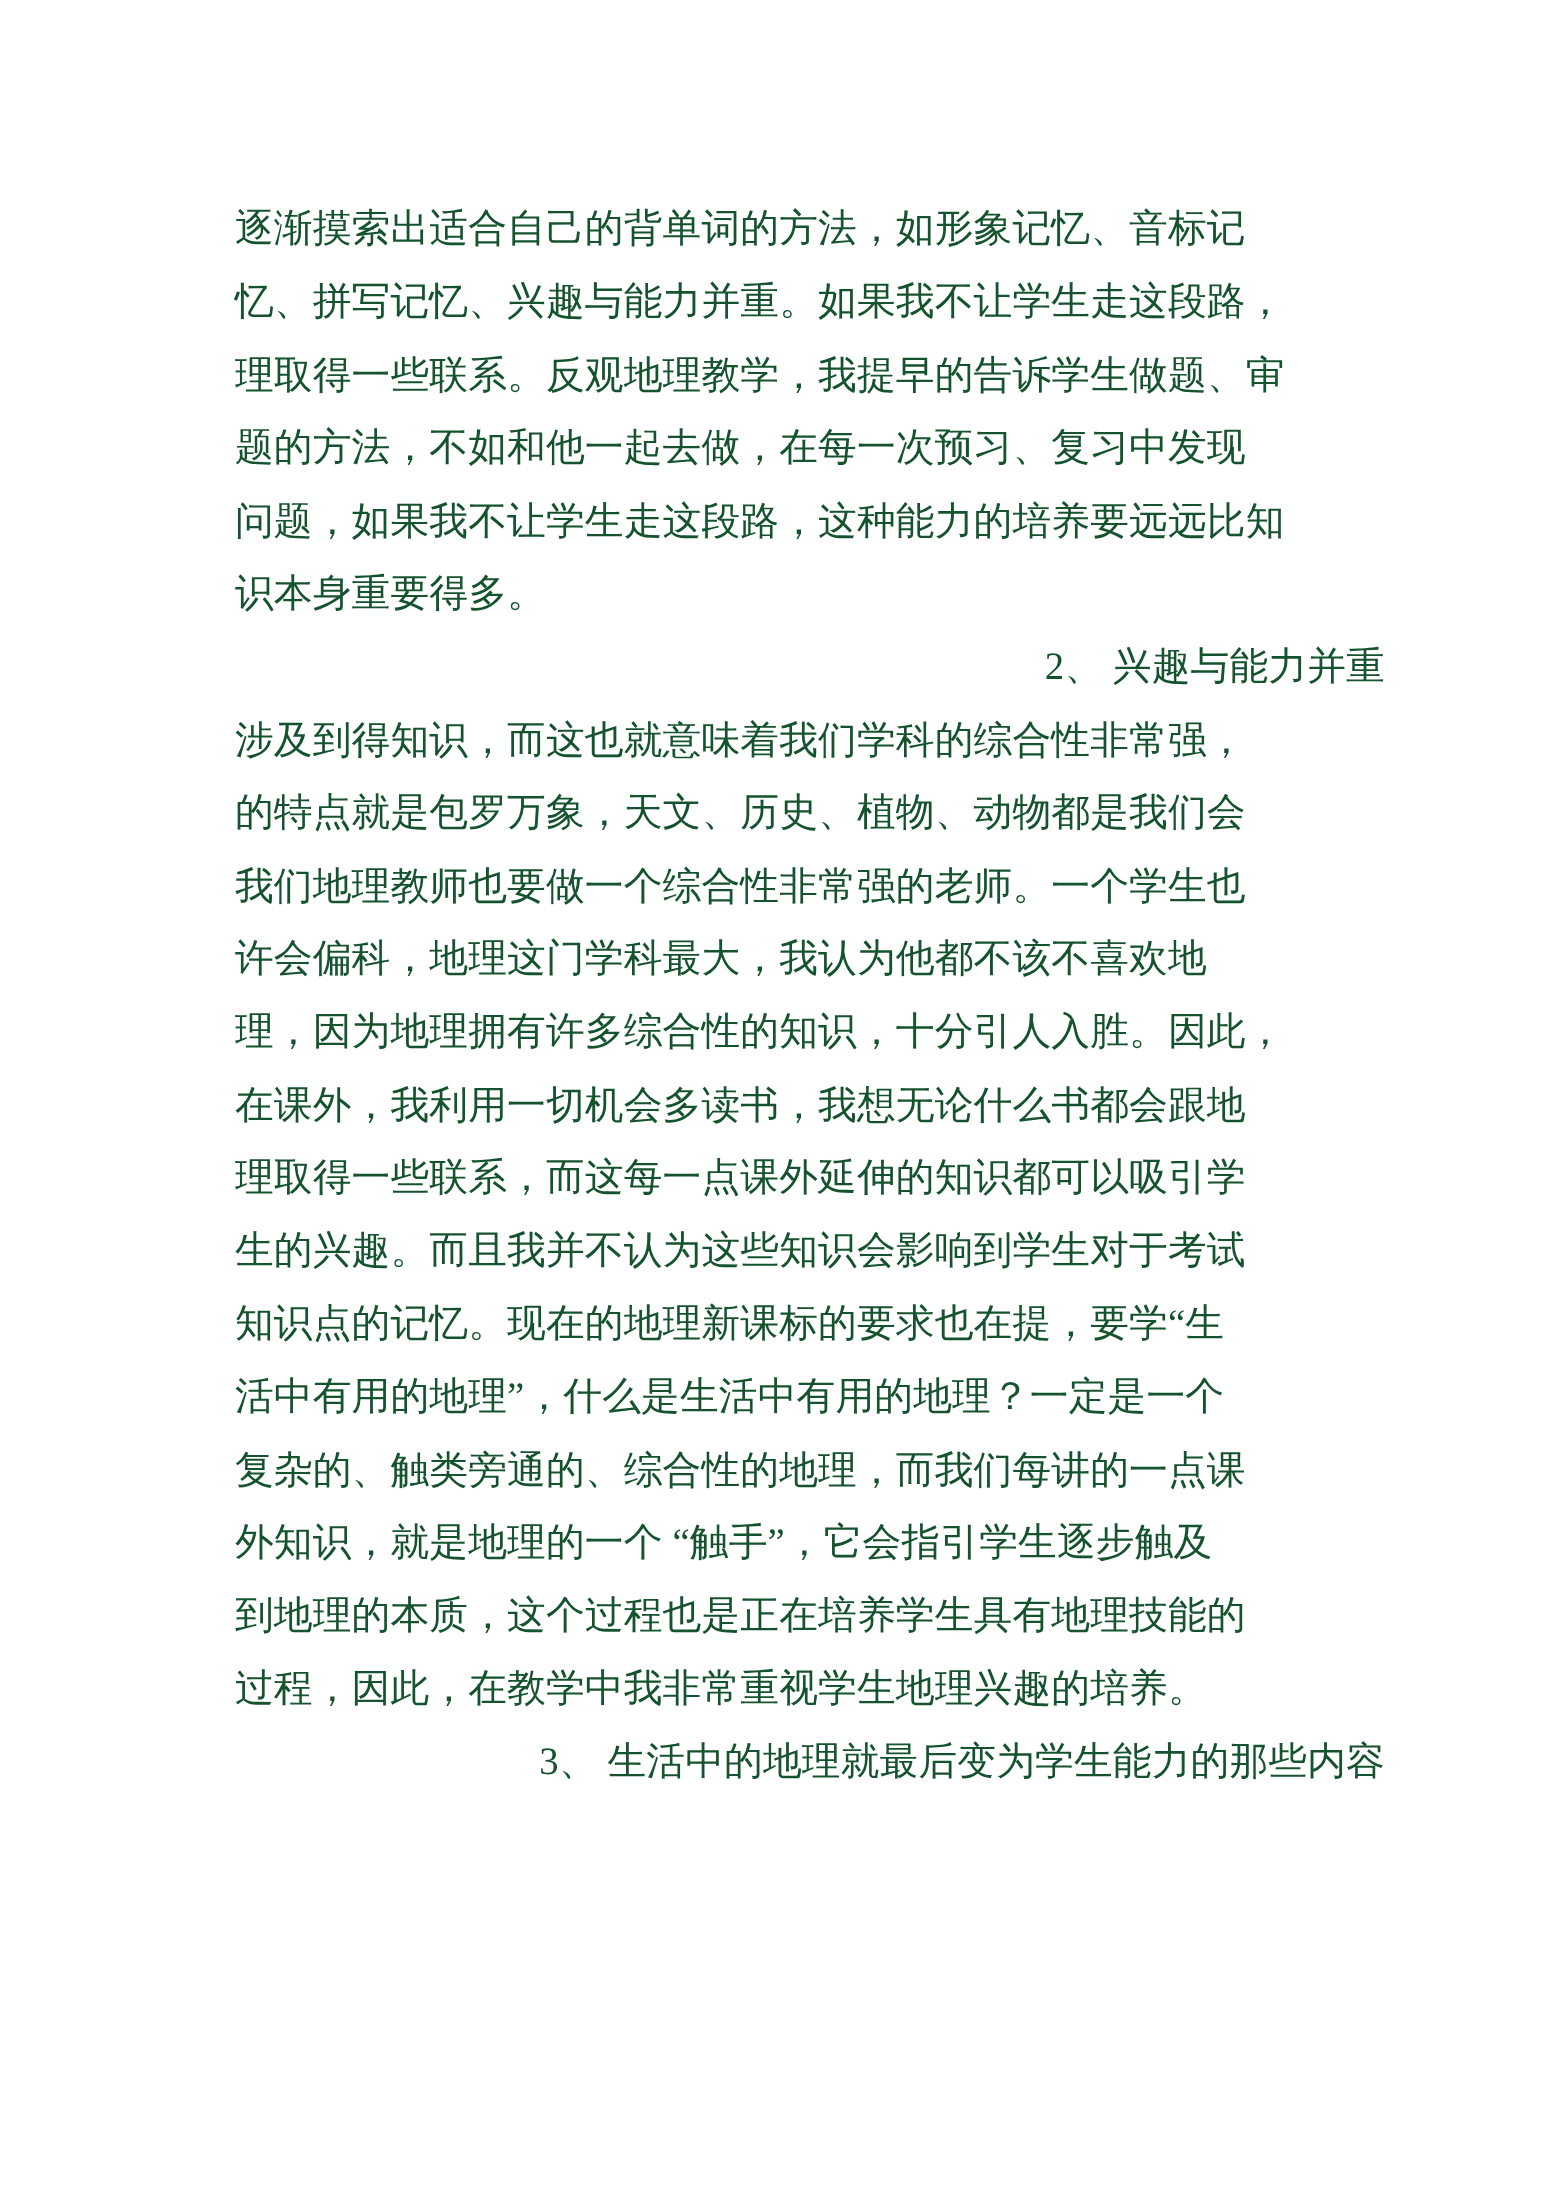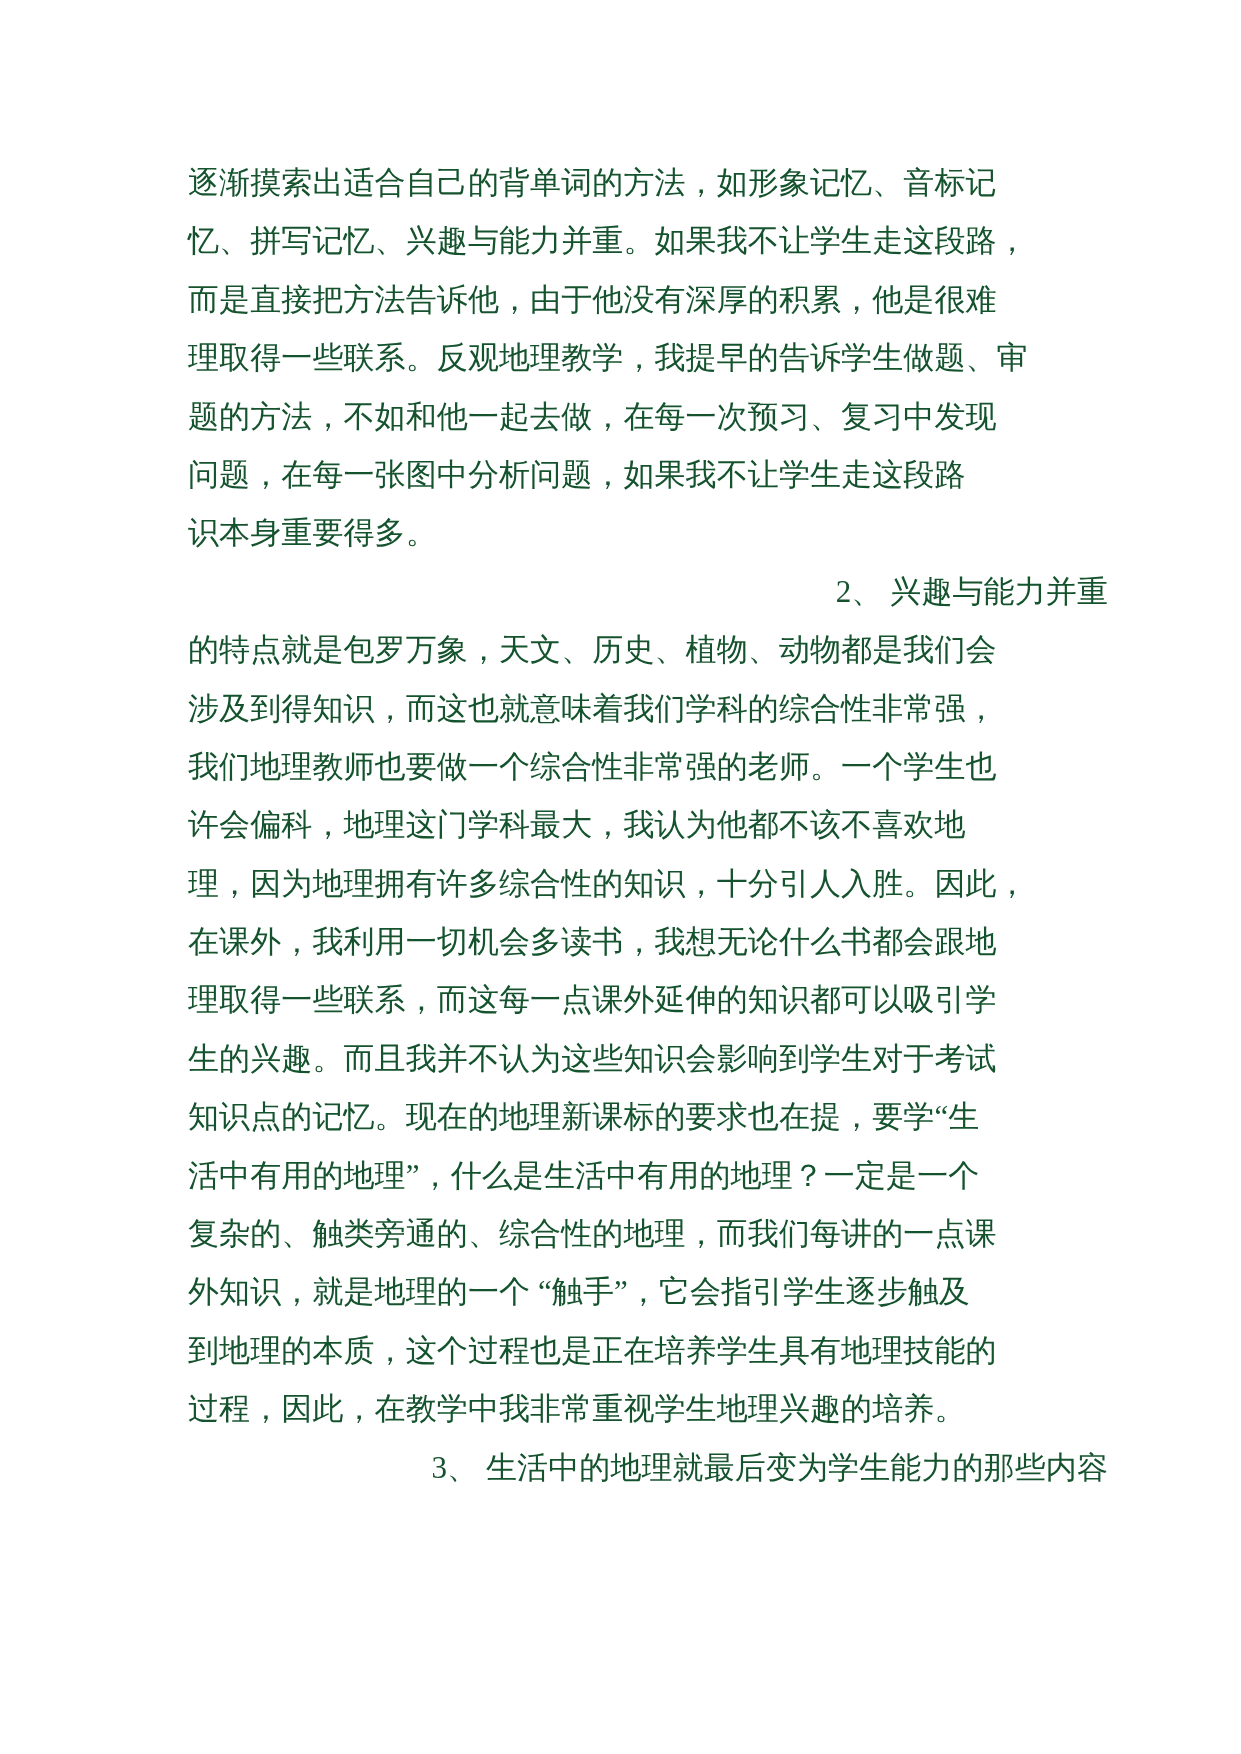--- a/index.html
+++ b/index.html
@@ -36,28 +36,27 @@
     text-align: right;
   }
 </style>
 </head>
 <body>
 
 <div class="page">
   <div class="textblock">
     <div class="line">逐渐摸索出适合自己的背单词的方法，如形象记忆、音标记</div>
     <div class="line">忆、拼写记忆、兴趣与能力并重。如果我不让学生走这段路，</div>
-    <div class="line">而是直接把方法告诉他，由于他没有深厚的积累，他是很难</div>
     <div class="line">理取得一些联系。反观地理教学，我提早的告诉学生做题、审</div>
     <div class="line">题的方法，不如和他一起去做，在每一次预习、复习中发现</div>
-    <div class="line">问题，在每一张图中分析问题，如果我不让学生走这段路</div>
+    <div class="line">问题，如果我不让学生走这段路，这种能力的培养要远远比知</div>
     <div class="line">识本身重要得多。</div>
     <div class="line indent">2、 兴趣与能力并重</div>
+    <div class="line">涉及到得知识，而这也就意味着我们学科的综合性非常强，</div>
     <div class="line">的特点就是包罗万象，天文、历史、植物、动物都是我们会</div>
-    <div class="line">涉及到得知识，而这也就意味着我们学科的综合性非常强，</div>
     <div class="line">我们地理教师也要做一个综合性非常强的老师。一个学生也</div>
     <div class="line">许会偏科，地理这门学科最大，我认为他都不该不喜欢地</div>
     <div class="line">理，因为地理拥有许多综合性的知识，十分引人入胜。因此，</div>
     <div class="line">在课外，我利用一切机会多读书，我想无论什么书都会跟地</div>
     <div class="line">理取得一些联系，而这每一点课外延伸的知识都可以吸引学</div>
     <div class="line">生的兴趣。而且我并不认为这些知识会影响到学生对于考试</div>
     <div class="line">知识点的记忆。现在的地理新课标的要求也在提，要学“生</div>
     <div class="line">活中有用的地理”，什么是生活中有用的地理？一定是一个</div>
     <div class="line">复杂的、触类旁通的、综合性的地理，而我们每讲的一点课</div>
     <div class="line">外知识，就是地理的一个 “触手”，它会指引学生逐步触及</div>

